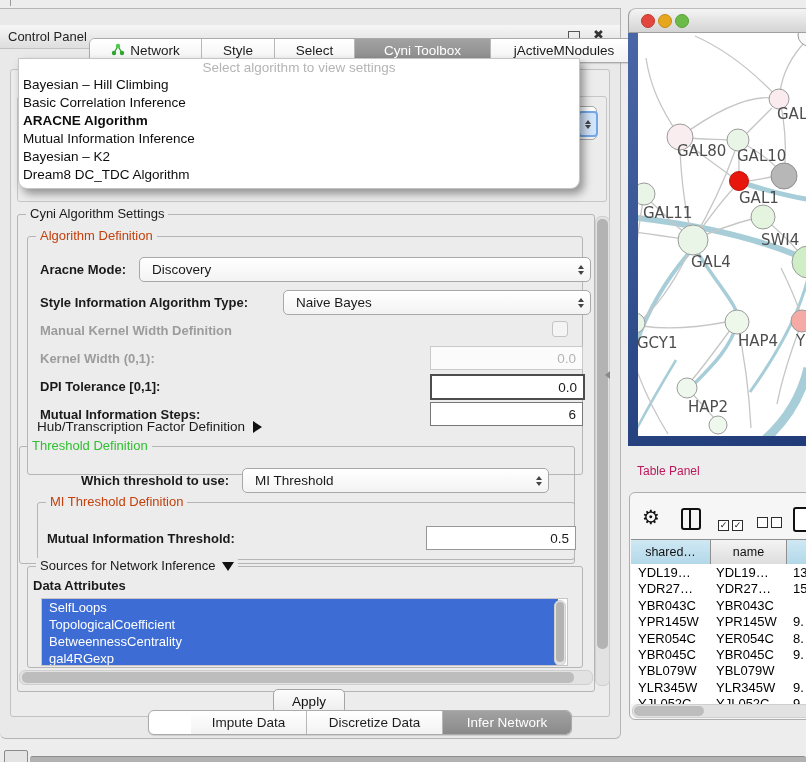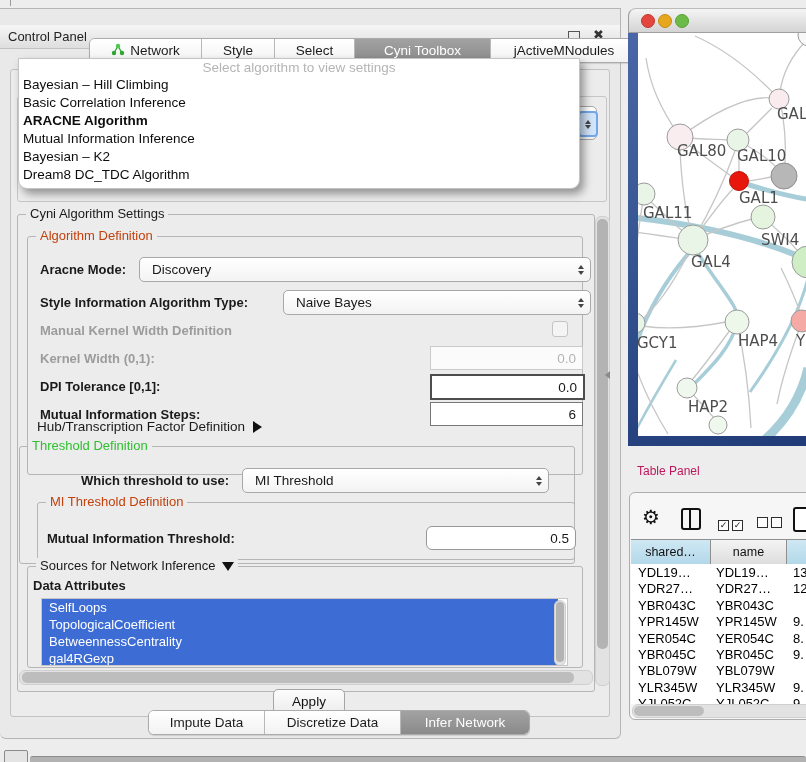--- a/index.html
+++ b/index.html
@@ -212,21 +212,21 @@
         <span>MI Threshold</span>
         <span class="spin">
             <span class="aru"></span>
             <span class="ard"></span>
           </span>
       </div>
       <div class="group" style="left:26px;top:432px;width:536px;height:56px;">
         <span class="glabel blue">MI Threshold Definition</span>
       </div>
       <div class="flabel" style="left:36px;top:461px;">Mutual Information Threshold:</div>
-      <div class="tfield" style="left:415px;top:456px;width:142px;height:22px;border-radius:6px;">
+      <div class="tfield" style="left:415px;top:456px;width:142px;height:22px;">
           <span>0.5</span>
         </div>
 
       <div class="group" style="left:16px;top:496px;width:554px;height:100px;">
         <span class="glabel">
           <span>Sources for Network Inference</span><span class="tri-d"></span>
         </span>
       </div>
       <div class="flabel" style="left:22px;top:508px;">Data Attributes</div>
       <div class="attr-list" style="left:30px;top:528px;width:525px;height:66px;">
@@ -245,21 +245,21 @@
 
       <div class="sb-v" style="left:584px;top:146px;width:13px;height:468px;">
         <div class="thumb" style="top:2px;height:430px;"></div>
       </div>
 
       <div class="btn" style="left:262px;top:619px;width:70px;height:23px;">
         <span>Apply</span>
       </div>
     </div>
 
-    <div class="seg" style="left:148px;top:701px;">
+    <div class="seg" style="left:148px;top:701px;padding-left:42px;">
       <div class="tab" style="width:95px;">
           <span>Impute Data</span>
         </div>
       <div class="tab" style="width:115px;">
           <span>Discretize Data</span>
         </div>
       <div class="tab sel" style="width:108px;">
           <span>Infer Network</span>
         </div>
     </div>
@@ -380,21 +380,21 @@
 
     <div id="rows">
       <div class="trow">
           <span class="tc" style="left:7px;">YDL19…</span>
           <span class="tc" style="left:85px;">YDL19…</span>
           <span class="tc" style="left:162px;">13</span>
         </div>
       <div class="trow">
           <span class="tc" style="left:7px;">YDR27…</span>
           <span class="tc" style="left:85px;">YDR27…</span>
-          <span class="tc" style="left:162px;">12</span>
+          <span class="tc" style="left:162px;">15</span>
         </div>
       <div class="trow">
           <span class="tc" style="left:7px;">YBR043C</span>
           <span class="tc" style="left:85px;">YBR043C</span>
           <span class="tc" style="left:162px;"></span>
         </div>
       <div class="trow">
           <span class="tc" style="left:7px;">YPR145W</span>
           <span class="tc" style="left:85px;">YPR145W</span>
           <span class="tc" style="left:162px;">9.</span>

